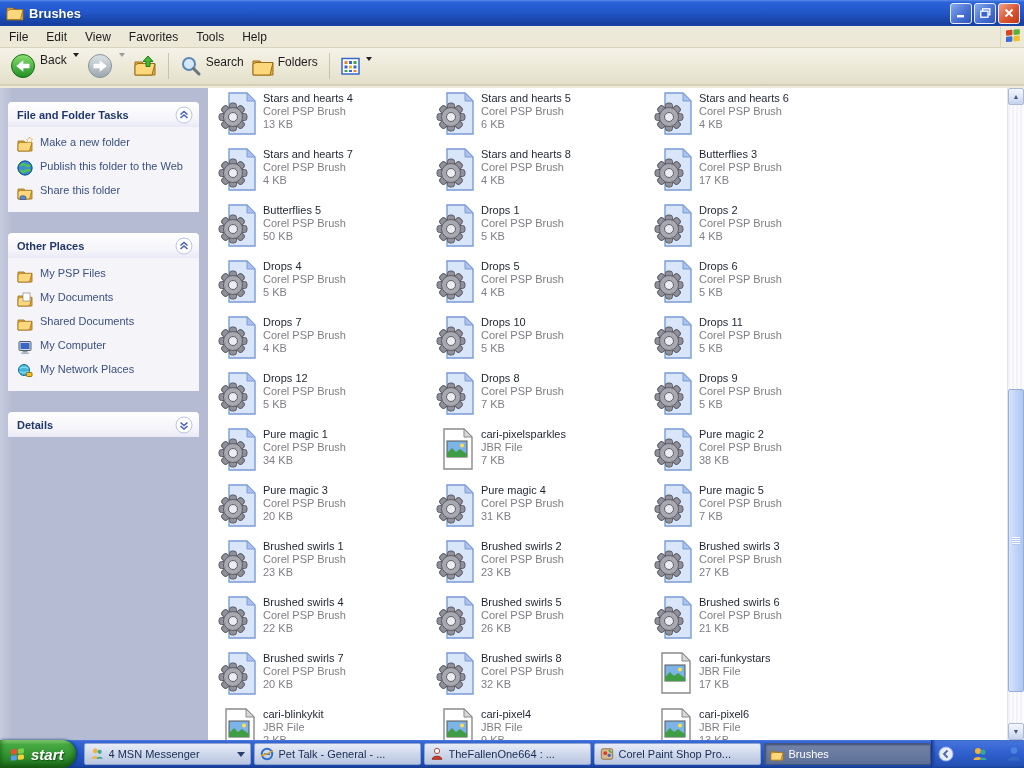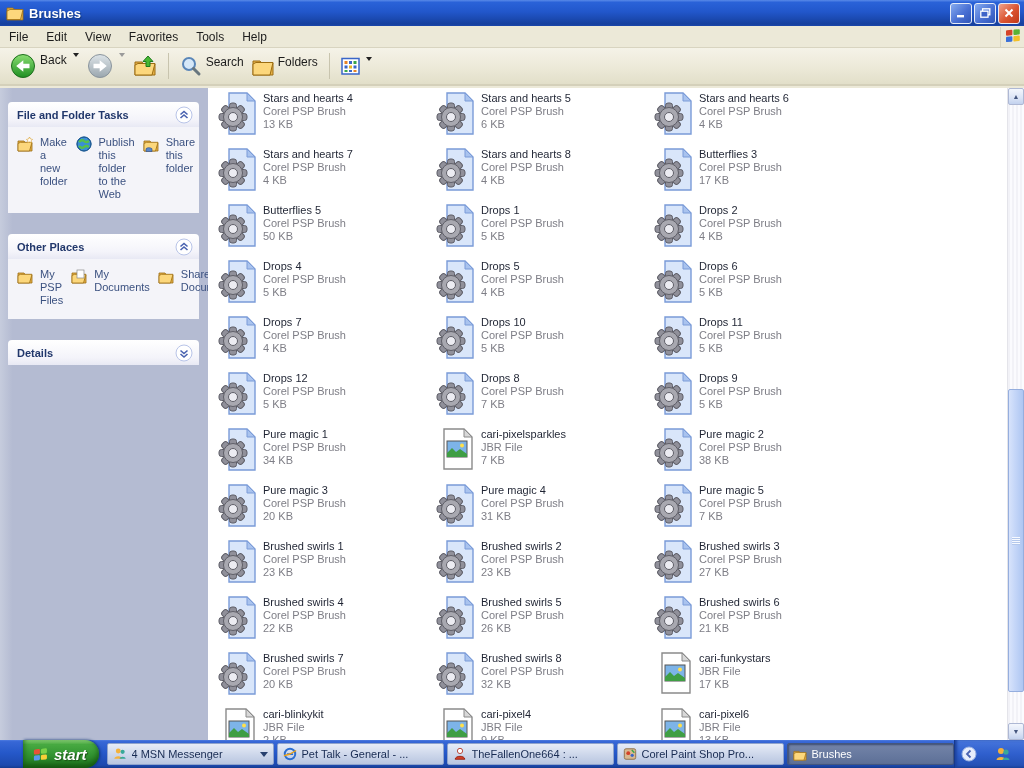--- a/index.html
+++ b/index.html
@@ -35,21 +35,21 @@
 
   
   .content { position:absolute; left:0; top:88px; right:0; bottom:0; background:#fff; }
 
   .taskpane { position:absolute; left:0; top:0; width:208px; bottom:0;
     background:linear-gradient(90deg,#c6ccdd 0%,#b4bbd2 6%,#b4bbd2 100%); overflow:hidden; padding:14px 9px 0 8px; }
   .panel { margin-bottom:21px; border-radius:0; }
   .panel-header { height:25px; background:linear-gradient(180deg,#ffffff 0%,#f4f4fa 70%,#e8e9f4 100%);
     border-radius:4px 4px 0 0; display:flex; align-items:center; justify-content:space-between;
     padding:0 6px 0 9px; font-size:11px; font-weight:bold; color:#21376b; }
-  .panel-body { background:#f4f4f9; padding:9px 4px 12px 9px; display:flex; flex-direction:row; gap:8px; }
+  .panel-body { background:#f4f4f9; padding:9px 4px 12px 9px; display:flex; flex-direction:column; gap:8px; }
   .p-item { display:flex; gap:7px; font-size:11px; color:#3b5180; line-height:13px; }
   .p-item .picon { flex:0 0 16px; width:16px; height:16px; display:inline-flex; }
 
   .filelist { position:absolute; left:208px; top:0; right:17px; bottom:0; background:#fff; overflow:hidden;
     display:grid; grid-template-columns:repeat(3,218px); grid-auto-rows:56px; padding:2px 0 0 10px; }
   .tile { display:flex; align-items:flex-start; }
   .tile-icon { width:40px; height:46px; flex:0 0 40px; margin-right:5px; }
   .tile-text { display:flex; flex-direction:column; font-size:11px; line-height:13px; padding-top:2px; }
   .f-name { color:#1f2433; }
   .f-type, .f-size { color:#7e7e86; }
@@ -65,21 +65,21 @@
     background:repeating-linear-gradient(90deg,#f2f2f7 0 2px,#fbfbfe 2px 4px); }
   .sb-thumb { position:absolute; left:0; width:16px; top:46%; height:49%;
     background:linear-gradient(90deg,#d7e3fb 0%,#c6d7f8 40%,#aec6f2 100%);
     border:1px solid #95aede; border-radius:2px; }
   .sb-grip { position:absolute; left:3px; right:3px; top:calc(50% - 4px); height:8px;
     background:repeating-linear-gradient(180deg,#f6f9ff 0 1px,#b4c8ec 1px 2px); }
 
   
   .taskbar { position:absolute; left:0; top:740px; width:1024px; height:28px;
     background:linear-gradient(180deg,#4e7ce0 0%,#3767d6 6%,#2558c9 46%,#1d49ae 90%,#153a8e 100%);
-    display:flex; align-items:center;padding-left:23px; }
+    display:flex; align-items:center; }
   .start-btn { height:28px; width:99px; display:flex; align-items:center; gap:5px; padding:0 12px 0 9px;
     background:linear-gradient(180deg,#8cd47a 0%,#48aa42 16%,#349633 50%,#257f25 85%,#1d701d 100%);
     border-radius:0 14px 14px 0; box-shadow:inset 0 -3px 6px #14540f, 1px 0 3px #0e2f70; }
   .start-label { color:#fff; font-size:15px; font-weight:bold; font-style:italic; text-shadow:1px 1px 1px #1a5214; }
   .task-btns { display:flex; gap:3px; margin-left:8px; }
   .task-btn { width:167px; height:22px; border-radius:2px; display:flex; align-items:center; gap:5px; padding:0 5px;
     background:linear-gradient(180deg,#e7ecf7 0%,#ccd6ea 55%,#b9c6e0 100%);
     border:1px solid #8fa3cc; font-size:11px; color:#182b52; white-space:nowrap; overflow:hidden; }
   .task-btn.active { background:linear-gradient(180deg,#7484a8 0%,#66789e 60%,#5d6f96 100%);
     border-color:#44567e; color:#fff; box-shadow:inset 1px 1px 2px #3c4c70; }

